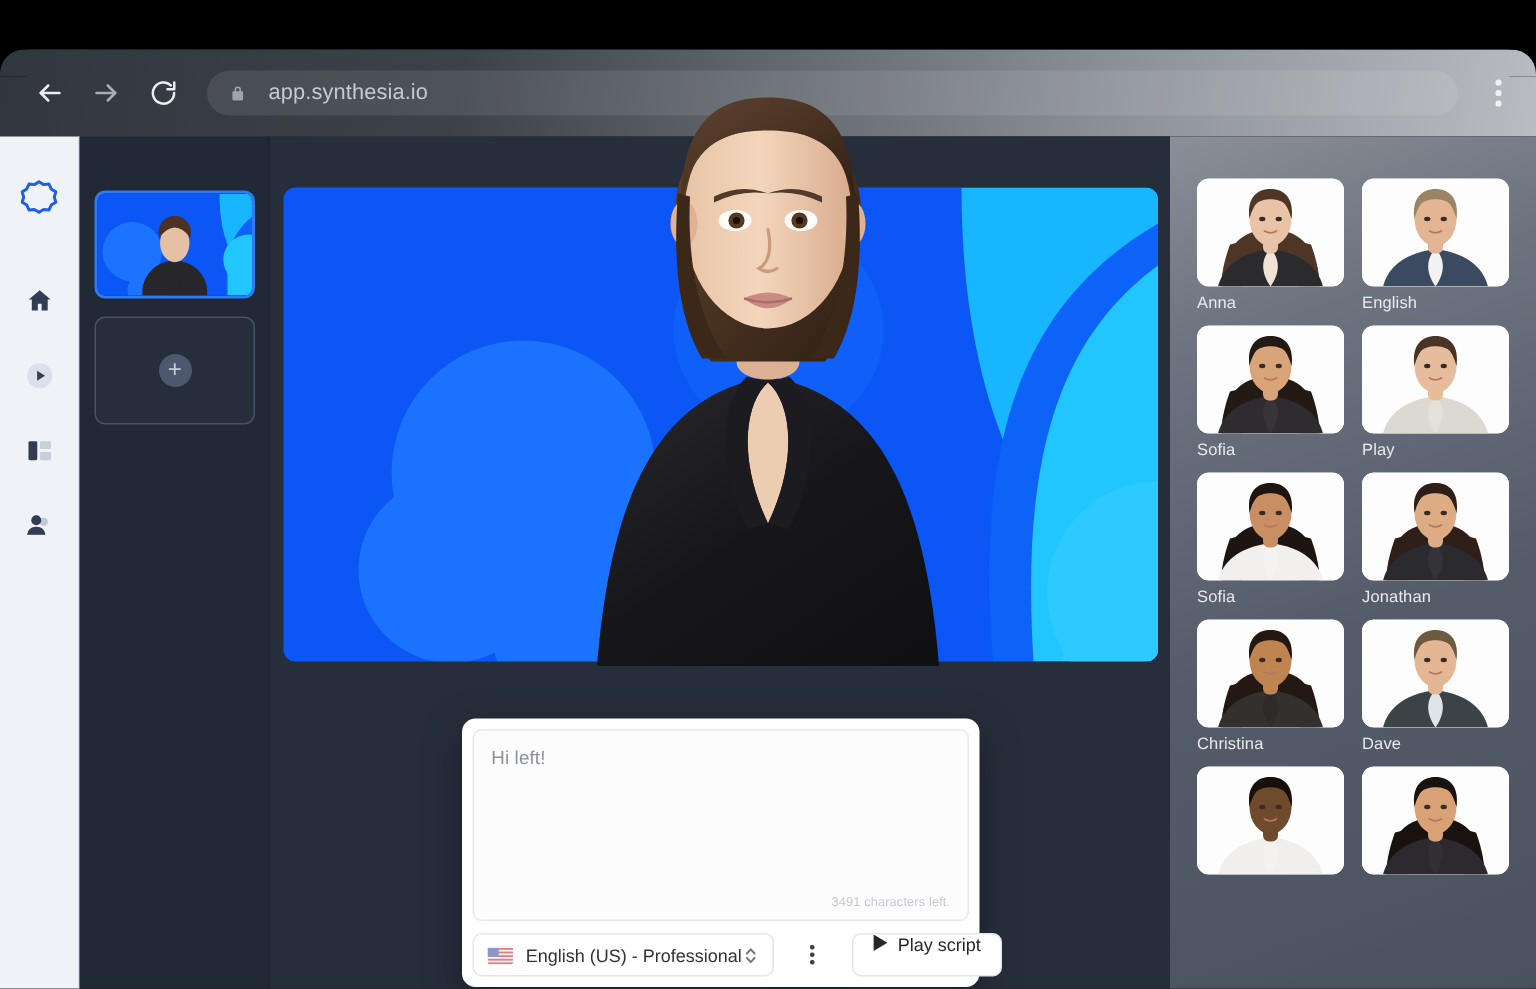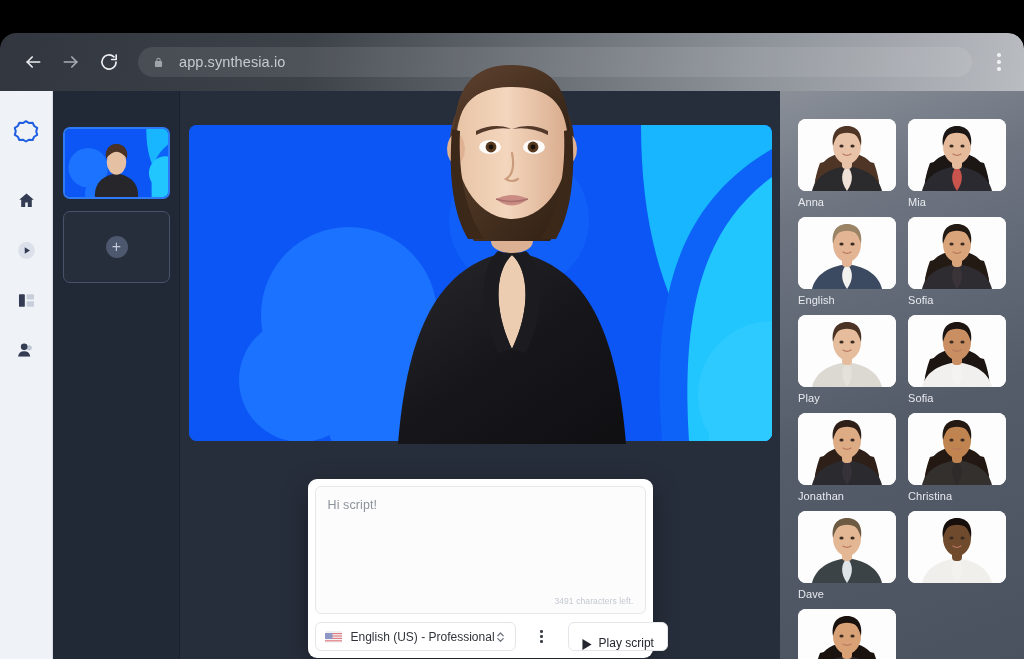--- a/index.html
+++ b/index.html
@@ -229,21 +229,21 @@
     cursor: pointer;
     flex: 0 0 auto;
   }
   #more-btn i { width: 2.6px; height: 2.6px; border-radius: 50%; background: #3a3f47; display:block; }
 
   #play-script {
     height: 29px;
     border: 1px solid #e4e6ea;
     border-radius: 6px;
     background: #fff;
-    display: flex; align-items: flex-end; justify-content: center;
+    display: flex; align-items: flex-start; justify-content: center;
     gap: 7px;
     padding: 0 13px;
     cursor: pointer;
     flex: 0 0 auto;
   }
   #play-script-label { font-size: 12px; color: #24282e; white-space: nowrap; }
 
   
   #avatars {
     width: 244px; height: 100%;
@@ -408,21 +408,21 @@
             <circle cx="160" cy="190" r="88" fill="#1b72ff"></circle>
             <circle cx="112" cy="255" r="62" fill="#1b72ff"></circle>
             <ellipse cx="215" cy="300" rx="76" ry="52" fill="#1b72ff"></ellipse>
             <circle cx="330" cy="95" r="70" fill="#1163f9" opacity="0.75"></circle>
           </svg>
         </div>
 
         <div id="script-card">
 
           <div id="script-area">
-            <div id="script-placeholder">Hi script!</div>
+            <div id="script-placeholder">Hi left!</div>
             <div id="char-count">3491 characters left.</div>
           </div>
 
           <div id="script-toolbar">
 
             <div id="lang-select">
               <span id="flag">
                 <svg width="17" height="12" viewBox="0 0 34 24">
                   <rect width="34" height="24" fill="#f3f4f6"></rect>
                   <g fill="#e8someting"></g>
@@ -477,39 +477,20 @@
         <ellipse cx="43.5" cy="27" rx="2.1" ry="1.5" fill="#3a2b22"></ellipse>
         <ellipse cx="54.5" cy="27" rx="2.1" ry="1.5" fill="#3a2b22"></ellipse>
         <path d="M45 35 q4 2.6 8 0" fill="none" stroke="#b9775f" stroke-width="1.2" stroke-linecap="round"></path>
       </svg></div>
               <div class="avatar-name">Anna</div>
             </div>
             <div class="avatar-cell">
               <div class="avatar-img">
       <svg width="98" height="72" viewBox="0 0 98 72">
         <rect width="98" height="72" fill="#fdfdfd"></rect>
-        <path d="M49 34 C22 34 16 56 16 78 L16 72 H82 L82 78 C82 56 76 34 49 34 Z" fill="#1c1614"></path>
-         <path d="M22 44 C16 60 16 72 17 72 L30 72 C27 60 27 50 30 42 Z" fill="#1c1614"></path>
-         <path d="M76 44 C82 60 82 72 81 72 L68 72 C71 60 71 50 68 42 Z" fill="#1c1614"></path>
-        <path d="M49 47 C27 50 17 60 14 72 H84 C81 60 71 50 49 47 Z" fill="#2a2a30"></path>
-        <path d="M49 47 C43 53 42 62 49 72 C56 62 55 53 49 47 Z" fill="#c9544e"></path>
-        <rect x="44" y="36" width="10" height="14" rx="4" fill="#e5bb9b"></rect>
-        <ellipse cx="49" cy="27" rx="14" ry="18" fill="#e5bb9b"></ellipse>
-        <path d="M35 25 C35 10 63 10 63 25 C61 15 57 11 49 11 C41 11 37 15 35 25 Z" fill="#1c1614"></path>
-        <path d="M35 27 C33 13 40 7 49 7 C58 7 65 13 63 27 C60 16 56 13 49 13 C42 13 38 16 35 27 Z" fill="#1c1614"></path>
-        <ellipse cx="43.5" cy="27" rx="2.1" ry="1.5" fill="#3a2b22"></ellipse>
-        <ellipse cx="54.5" cy="27" rx="2.1" ry="1.5" fill="#3a2b22"></ellipse>
-        <path d="M45 35 q4 2.6 8 0" fill="none" stroke="#b9775f" stroke-width="1.2" stroke-linecap="round"></path>
-      </svg></div>
-              <div class="avatar-name">Mia</div>
-            </div>
-            <div class="avatar-cell">
-              <div class="avatar-img">
-      <svg width="98" height="72" viewBox="0 0 98 72">
-        <rect width="98" height="72" fill="#fdfdfd"></rect>
 
         <path d="M49 47 C27 50 17 60 14 72 H84 C81 60 71 50 49 47 Z" fill="#3c4a61"></path>
         <path d="M49 47 C43 53 42 62 49 72 C56 62 55 53 49 47 Z" fill="#f2f2f0"></path>
         <rect x="44" y="36" width="10" height="14" rx="4" fill="#e3b595"></rect>
         <ellipse cx="49" cy="27" rx="14" ry="18" fill="#e3b595"></ellipse>
         <path d="M35 25 C35 10 63 10 63 25 C61 15 57 11 49 11 C41 11 37 15 35 25 Z" fill="#9a8465"></path>
         <path d="M35 27 C33 13 40 7 49 7 C58 7 65 13 63 27 C60 16 56 13 49 13 C42 13 38 16 35 27 Z" fill="#9a8465"></path>
         <ellipse cx="43.5" cy="27" rx="2.1" ry="1.5" fill="#3a2b22"></ellipse>
         <ellipse cx="54.5" cy="27" rx="2.1" ry="1.5" fill="#3a2b22"></ellipse>
         <path d="M45 35 q4 2.6 8 0" fill="none" stroke="#b9775f" stroke-width="1.2" stroke-linecap="round"></path>

